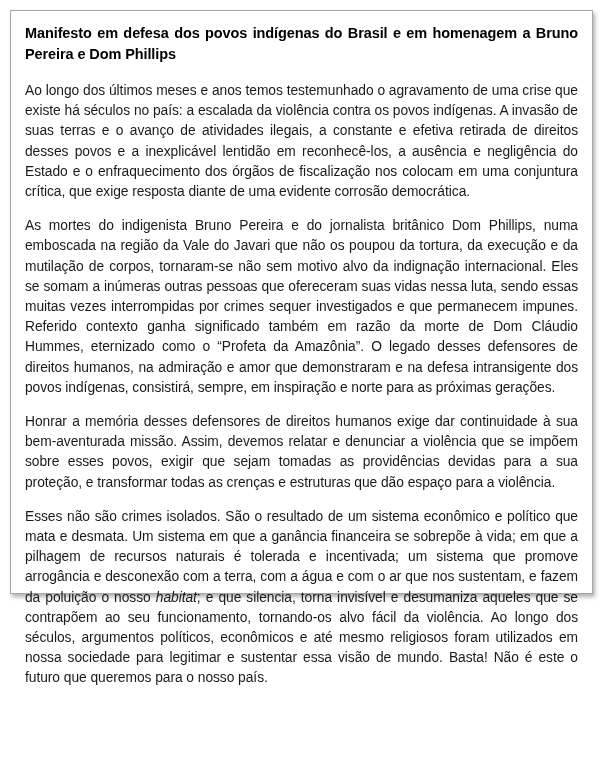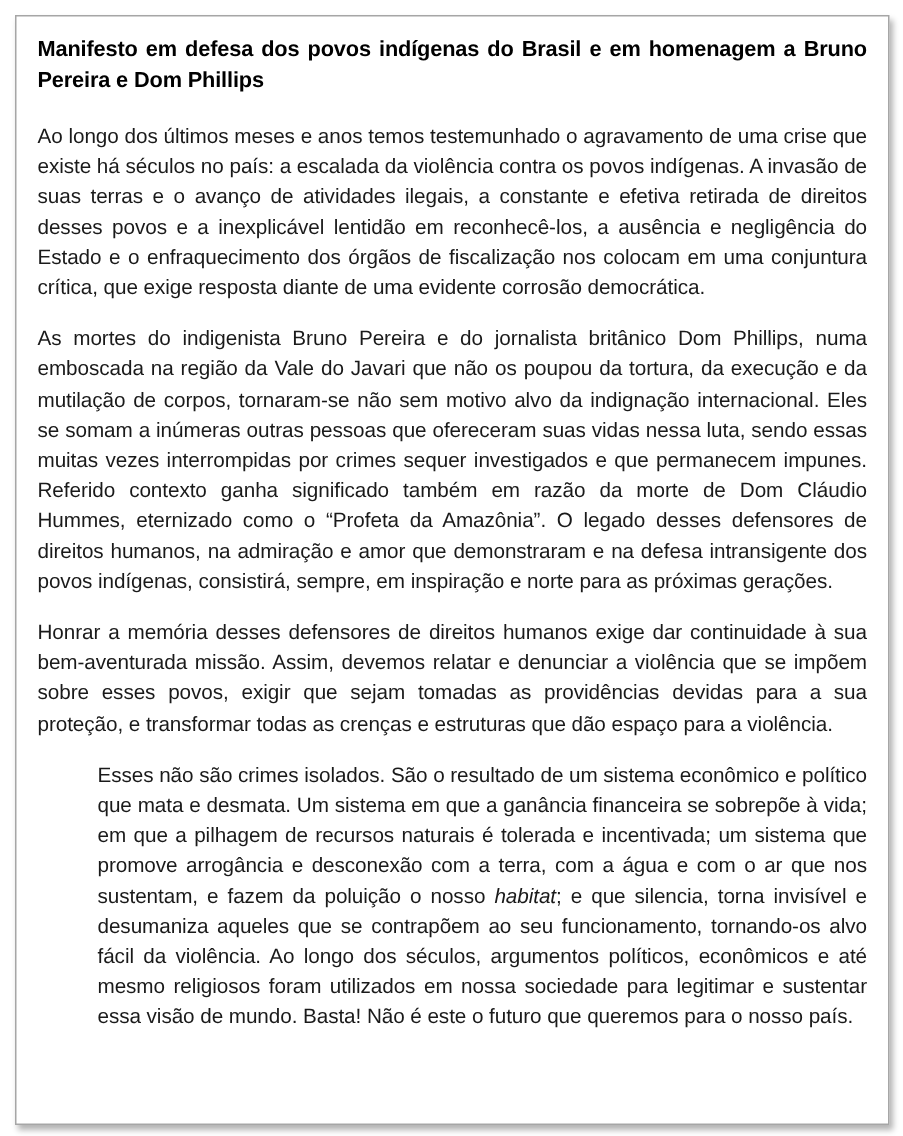--- a/index.html
+++ b/index.html
@@ -8,21 +8,21 @@
     width: 602px;
     height: 757px;
     background: #ffffff;
     overflow: hidden;
   }
   .page {
     position: absolute;
     left: 10px;
     top: 10px;
     width: 583px;
-    height: 740px;
+    height: 584px;
     box-sizing: border-box;
     background: #ffffff;
     border: 1px solid #a6a6a6;
     box-shadow: 2px 3px 4px rgba(0,0,0,0.30);
     padding: 12px 14px 6px 14px;
     font-family: "Liberation Sans", sans-serif;
     color: #1a1a1a;
   }
   .doc-title {
     margin: 0 0 17px 0;
@@ -34,21 +34,21 @@
     text-align: justify;
   }
   .para {
     margin: 0 0 14px 0;
     font-size: 13.8px;
     line-height: 20.2px;
     letter-spacing: -0.05px;
     text-align: justify;
     text-justify: inter-word;
   }
-  .para:last-child { margin-bottom: 0; margin-left: 40px; }
+  .para:last-child { margin-bottom: 0; }
   .italic-word { font-style: italic; }
 </style>
 </head>
 <body>
 
 <div class="page">
   <h1 class="doc-title">Manifesto em defesa dos povos indígenas do Brasil e em homenagem a Bruno Pereira e Dom Phillips</h1>
 
   <p class="para">Ao longo dos últimos meses e anos temos testemunhado o agravamento de uma crise que existe há séculos no país: a escalada da violência contra os povos indígenas. A invasão de suas terras e o avanço de atividades ilegais, a constante e efetiva retirada de direitos desses povos e a inexplicável lentidão em reconhecê-los, a ausência e negligência do Estado e o enfraquecimento dos órgãos de fiscalização nos colocam em uma conjuntura crítica, que exige resposta diante de uma evidente corrosão democrática.</p>
 

